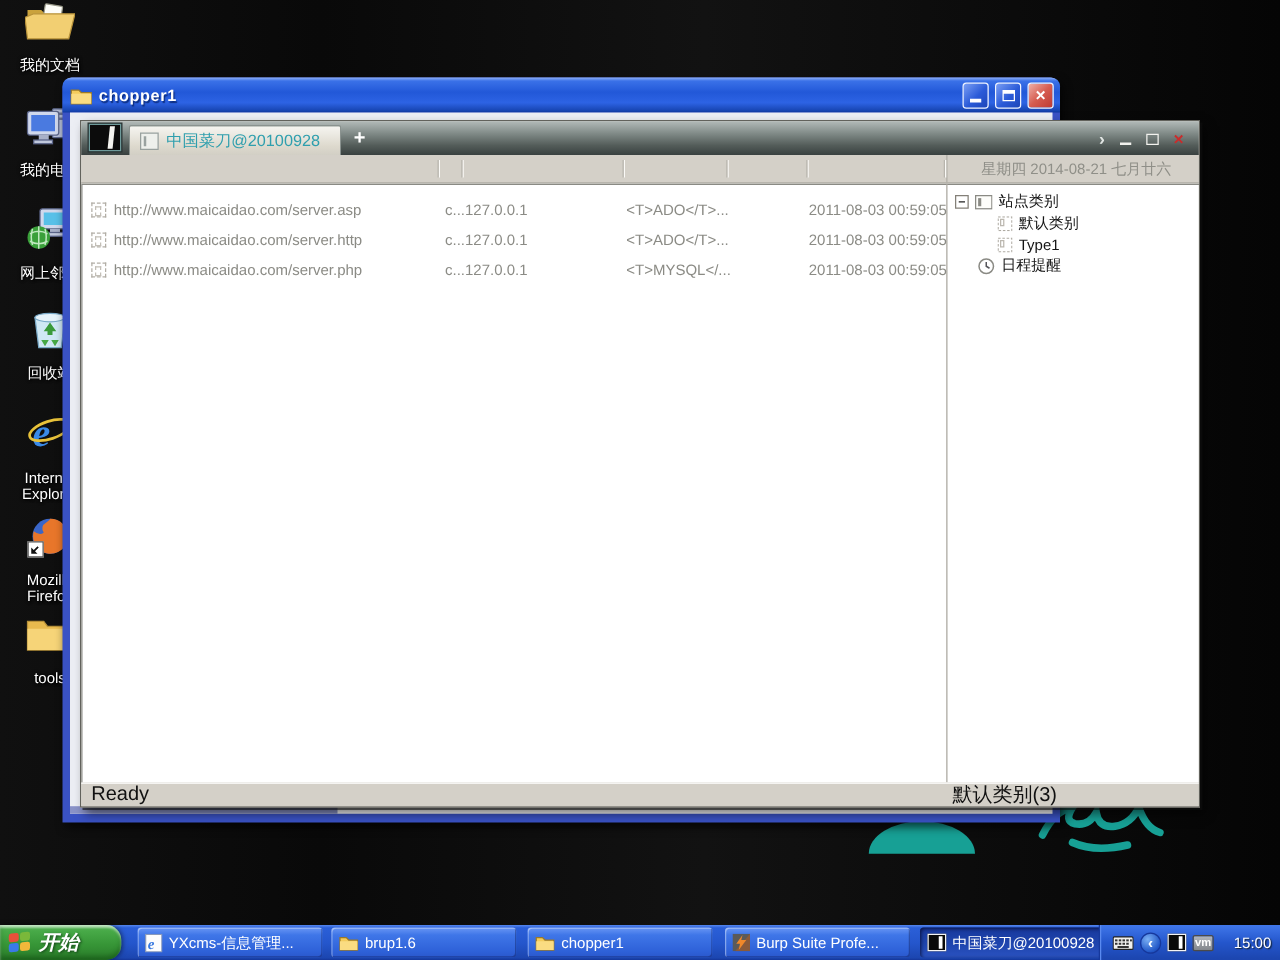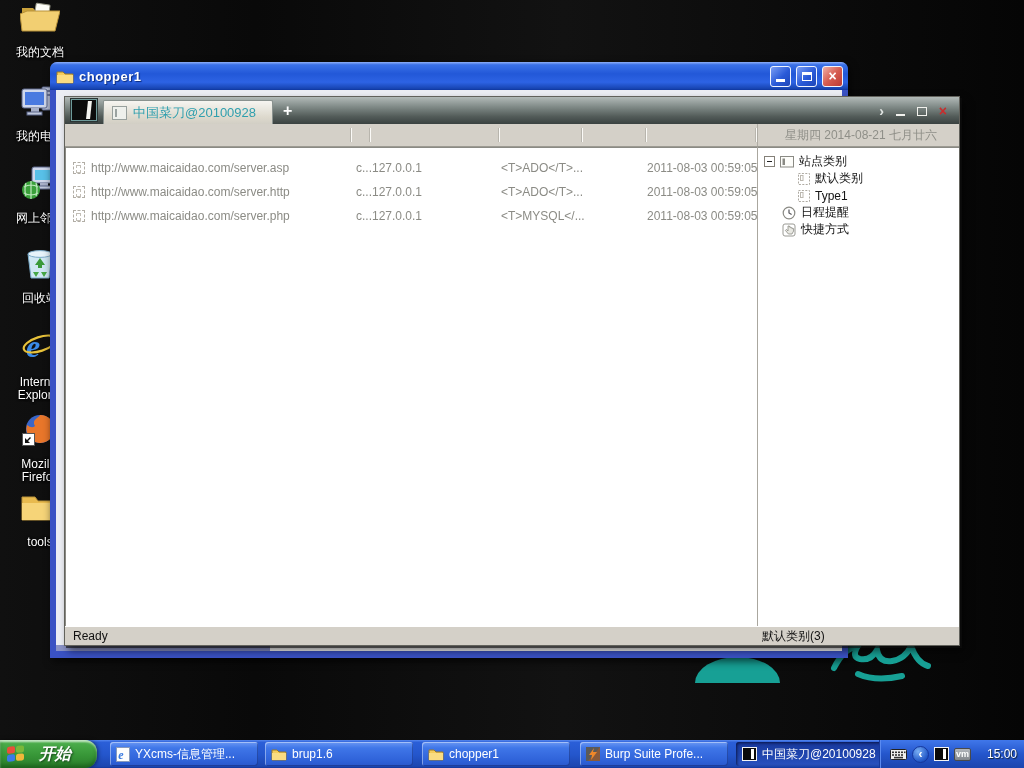--- a/index.html
+++ b/index.html
@@ -65,28 +65,28 @@
   .cell{position:absolute;top:4px;white-space:nowrap;}
   .c-url{left:26px;} .c-c2{left:291px;} .c-ip{left:307px;} .c-cfg{left:436px;} .c-time{left:582px;}
 
   .tree{flex:1;padding-top:6px;font-size:12px;color:#141414;}
   .titem{height:17px;display:flex;align-items:center;gap:5px;}
   .ind-root{padding-left:6px;} .ind-child{padding-left:40px;} .ind-leaf{padding-left:24px;}
   .expander{width:11px;height:11px;border:1px solid #848078;background:#fff;position:relative;box-sizing:border-box;flex:none;}
   .expander i{position:absolute;left:2px;right:2px;top:4px;border-top:1px solid #222;}
   .tico{flex:none;display:block;}
 
-  .statusbar{height:18px;background:#d4d0c8;border-top:1px solid #fff;position:relative;display:flex;align-items:center;font-size:12px;color:#111;}
+  .statusbar{height:18px;background:#d4d0c8;border-top:1px solid #fff;position:relative;display:flex;align-items:center;font-size:16px;color:#111;}
   .st-left{padding-left:8px;}
   .st-right{position:absolute;left:697px;}
 
   
   .taskbar{position:absolute;left:0;top:740px;width:1024px;height:28px;z-index:5;
     background:linear-gradient(180deg,#5587ee 0%,#2b5fd8 8%,#2456cc 52%,#1c46b0 94%,#14369a 100%);}
-  .start{position:absolute;left:0;top:0;width:97px;height:28px;border-radius:0 12px 12px 0;display:flex;align-items:center;gap:13px;padding-left:7px;box-sizing:border-box;
+  .start{position:absolute;left:0;top:0;width:97px;height:28px;border-radius:0 12px 12px 0;display:flex;align-items:center;gap:5px;padding-left:7px;box-sizing:border-box;
     background:linear-gradient(180deg,#8ed18e 0%,#4aac4a 12%,#379637 55%,#2b7e2b 96%);
     box-shadow:1px 0 4px rgba(0,0,0,.5),inset 0 2px 2px rgba(255,255,255,.5),inset 0 -3px 4px rgba(0,50,0,.35);}
   .start-label{color:#fff;font-size:16px;font-weight:bold;font-style:italic;text-shadow:1px 1px 2px #17471a;}
   .winflag{width:19px;height:17px;display:grid;grid-template-columns:8px 8px;grid-template-rows:7px 7px;gap:1px;transform:skewY(-6deg);}
   .winflag b{border-radius:2px;}
   .wf-r{background:#e8503a;} .wf-g{background:#7ab83a;} .wf-b{background:#3a7ae8;} .wf-y{background:#f0b83a;}
   .task{position:absolute;top:2px;height:24px;border-radius:3px;display:flex;align-items:center;gap:5px;padding:0 6px;box-sizing:border-box;
     background:linear-gradient(180deg,#6a97f4,#3f76e8 25%,#2e61d8 80%,#2a58cc);
     box-shadow:inset 1px 1px 0 rgba(255,255,255,.4),inset -1px -1px 0 rgba(0,0,40,.3);
     color:#fff;font-size:12px;white-space:nowrap;overflow:hidden;}
@@ -294,27 +294,20 @@
           </svg>
           <span>Type1</span>
         </div>
         <div class="titem ind-leaf">
           <svg class="tico" width="14" height="14" viewBox="0 0 14 14">
             <circle cx="7" cy="7" r="5.8" fill="#fff" stroke="#8a8a84" stroke-width="1.2"></circle>
             <path d="M7 3.6 V7 l2.6 1.6" fill="none" stroke="#55555a" stroke-width="1.2"></path>
           </svg>
           <span>日程提醒</span>
         </div>
-        <div class="titem ind-leaf">
-          <svg class="tico" width="14" height="14" viewBox="0 0 14 14">
-            <rect x="1" y="1" width="12" height="12" rx="2" fill="#fff" stroke="#9a9a94"></rect>
-            <path d="M6 3 v5 l-1.6 -1.6 -1 1 3 3.6 h3.6 l1.6 -3 v-2.4 h-1.4 v-0.8 h-1.4 v-0.8 h-1.4 v-1 z" fill="#e8e8e2" stroke="#8a8a84" stroke-width="0.8"></path>
-          </svg>
-          <span>快捷方式</span>
-        </div>
       </div>
     </div>
 
     <div class="statusbar">
       <span class="st-left">Ready</span>
       <span class="st-right">默认类别(3)</span>
     </div>
   </div>
 
   <div class="taskbar">

